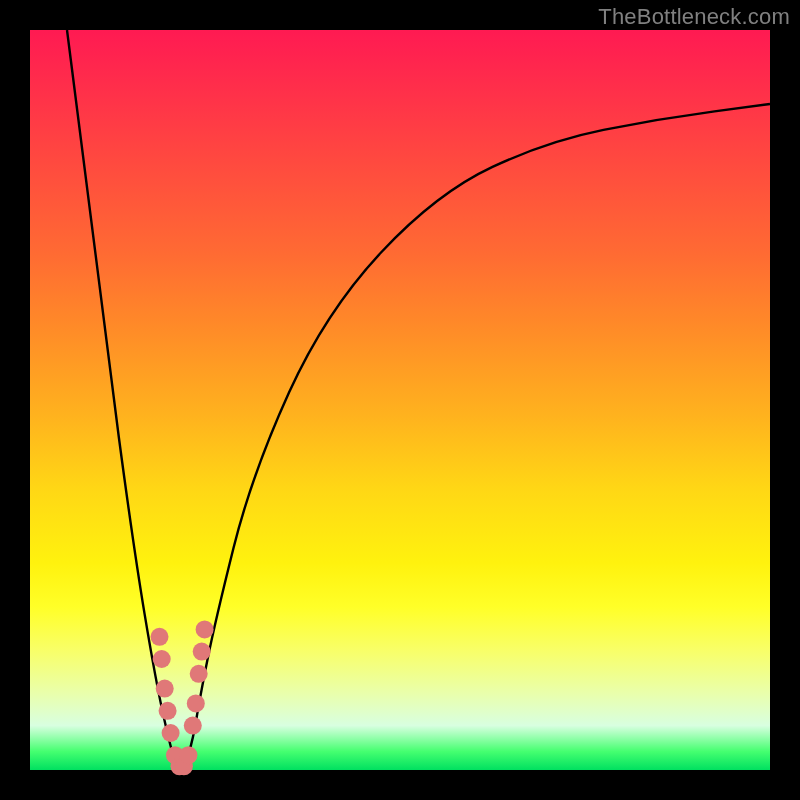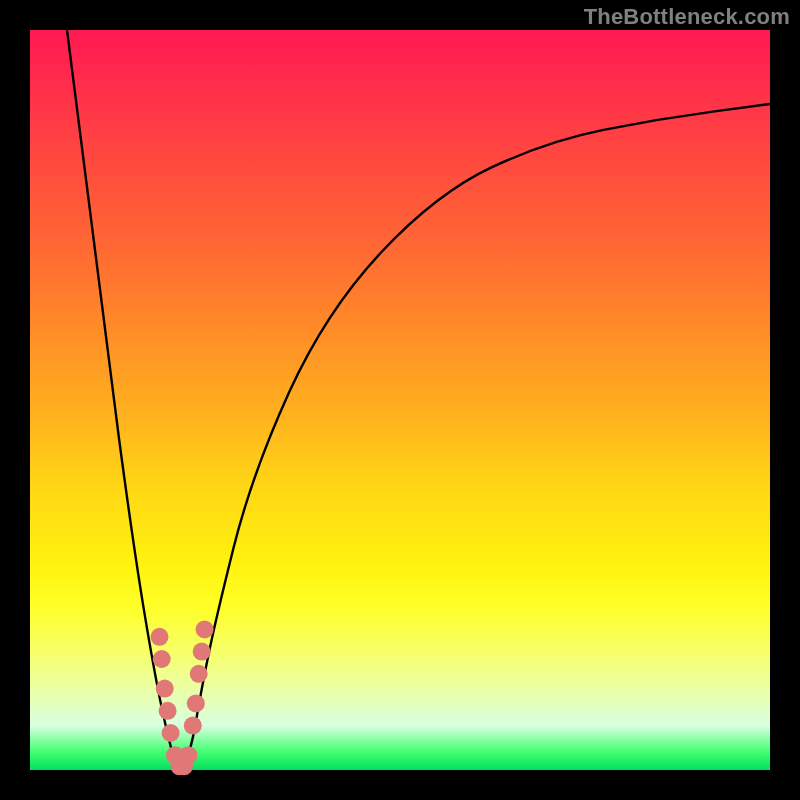--- a/index.html
+++ b/index.html
@@ -11,21 +11,20 @@
     background: #000;
     font-family: Arial, Helvetica, sans-serif;
   }
   .frame {
     position: absolute;
     left: 0;
     top: 0;
     width: 800px;
     height: 800px;
     background: #000;
-    font-weight: bold;
   }
   .plot-area {
     position: absolute;
     left: 30px;
     top: 30px;
     width: 740px;
     height: 740px;
     
     background: linear-gradient(
       to bottom,

